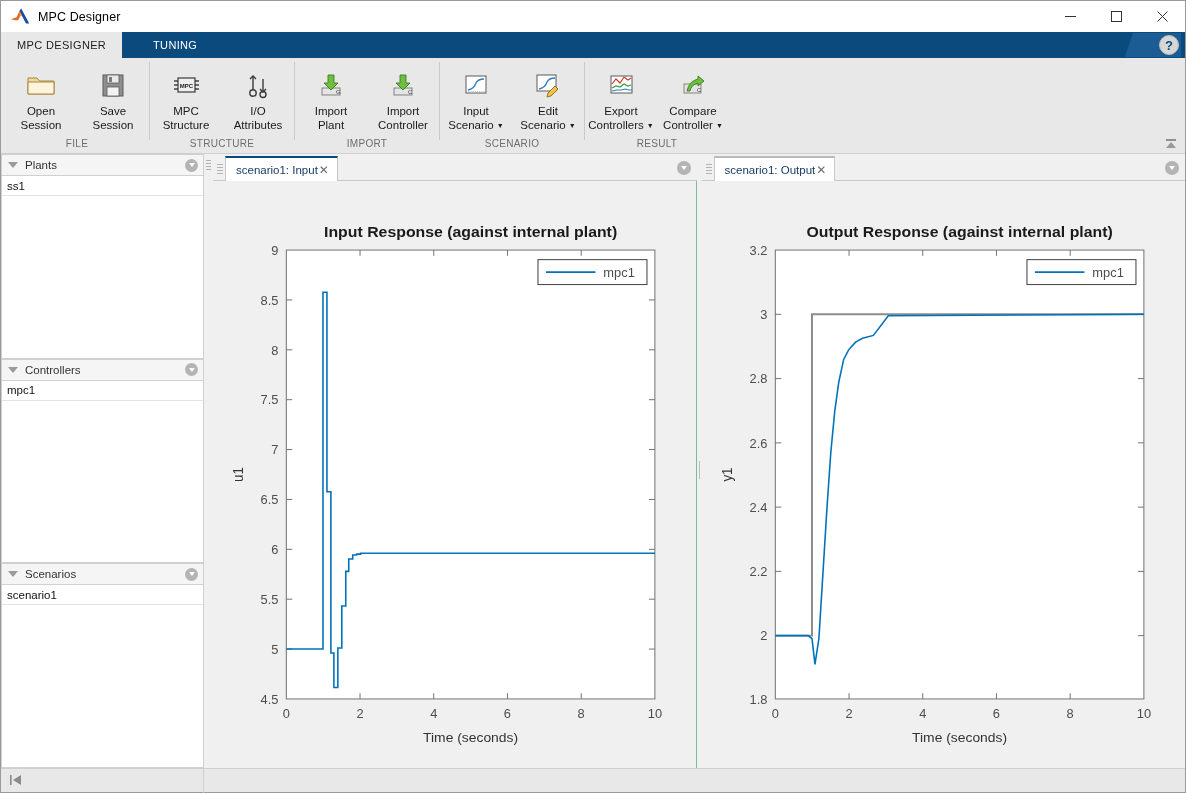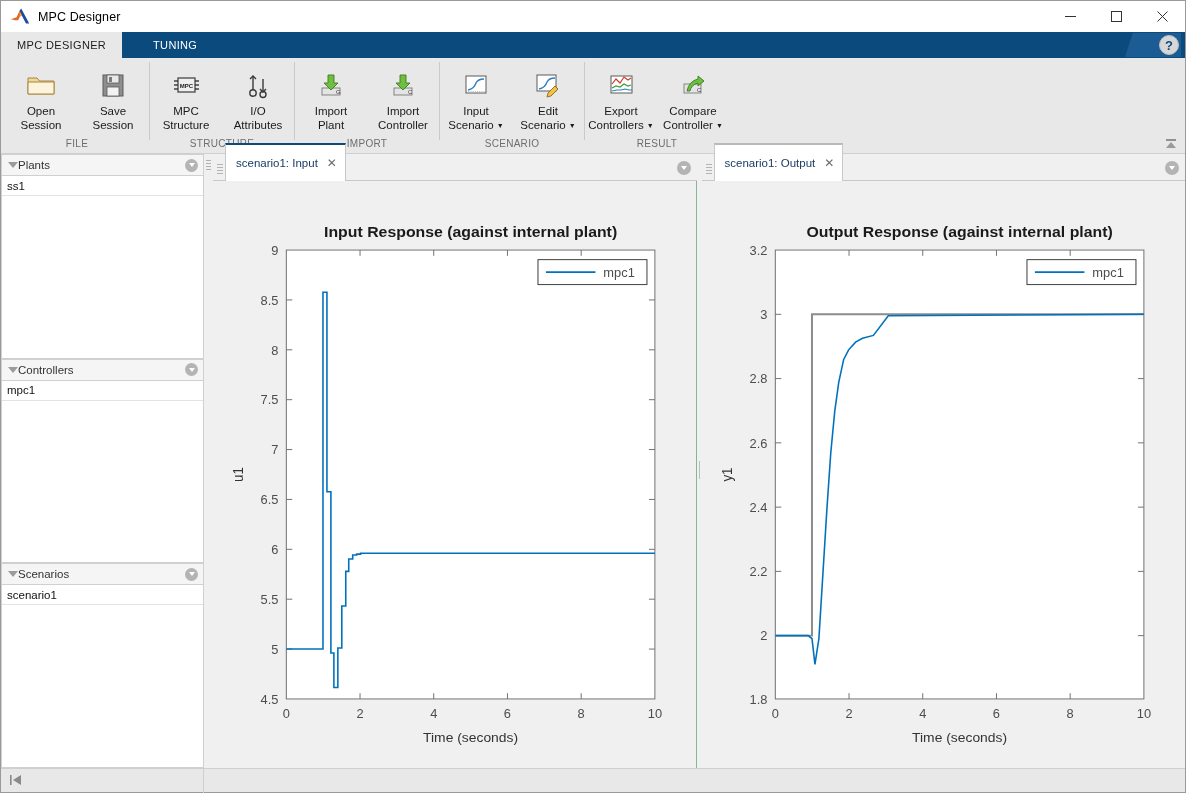--- a/index.html
+++ b/index.html
@@ -91,21 +91,21 @@
   .main { flex: 1; display: flex; min-height: 0; background: #f0f0f0; }
 
   
   .leftdock {
     width: 203px; flex: 0 0 203px; display: flex; flex-direction: column;
     background: #f0f0f0;
   }
   .panel { display: flex; flex-direction: column; min-height: 0; }
   .panel-hdr {
     height: 21px; background: #f5f5f5; border: 1px solid #d0d0d0; border-bottom: none;
-    display: flex; align-items: center; padding: 0 6px;
+    display: flex; align-items: center; gap: 7px; padding: 0 6px;
     position: relative;
   }
   .tri { width: 0; height: 0; border-left: 5px solid transparent; border-right: 5px solid transparent;
          border-top: 6px solid #9b9b9b; }
   .panel-title { font-size: 11.5px; color: #333; }
   .panel-menu {
     position: absolute; right: 5px; width: 13px; height: 13px; border-radius: 50%;
     background: #b4b4b4; display: flex; align-items: center; justify-content: center;
   }
   .panel-menu i {
@@ -132,23 +132,23 @@
   .doc-tabbar {
     height: 27px; display: flex; align-items: flex-end; position: relative;
     background: #f0f0f0; border-bottom: 1px solid #c8c8c8;
   }
   .tabgrip {
     width: 10px; height: 22px; display: flex; flex-direction: column; justify-content: center;
     align-items: center; gap: 2px; margin-left: 2px;
   }
   .tabgrip span { width: 6px; height: 1px; background: #b4b4b4; }
   .doc-tab {
-    height: 38px; background: #ffffff; border: 1px solid #c8c8c8; border-bottom: none;
+    height: 25px; background: #ffffff; border: 1px solid #c8c8c8; border-bottom: none;
     border-top: 2px solid #0b4a7d;
-    display: flex; align-items: center; gap: 9px; padding: 0 8px 0 10px;
+    display: flex; align-items: center; gap: 1px; padding: 0 8px 0 10px;
     font-size: 11.5px; color: #1a3d63; position: relative; top: 1px;
   }
   .doc-tab .x { color: #6a6a6a; font-size: 12px; }
   .doc-menu {
     position: absolute; right: 6px; bottom: 5px;
     width: 14px; height: 14px; border-radius: 50%; background: #b4b4b4;
     display: flex; align-items: center; justify-content: center;
   }
   .doc-menu i {
     width: 0; height: 0; border-left: 3px solid transparent; border-right: 3px solid transparent;

